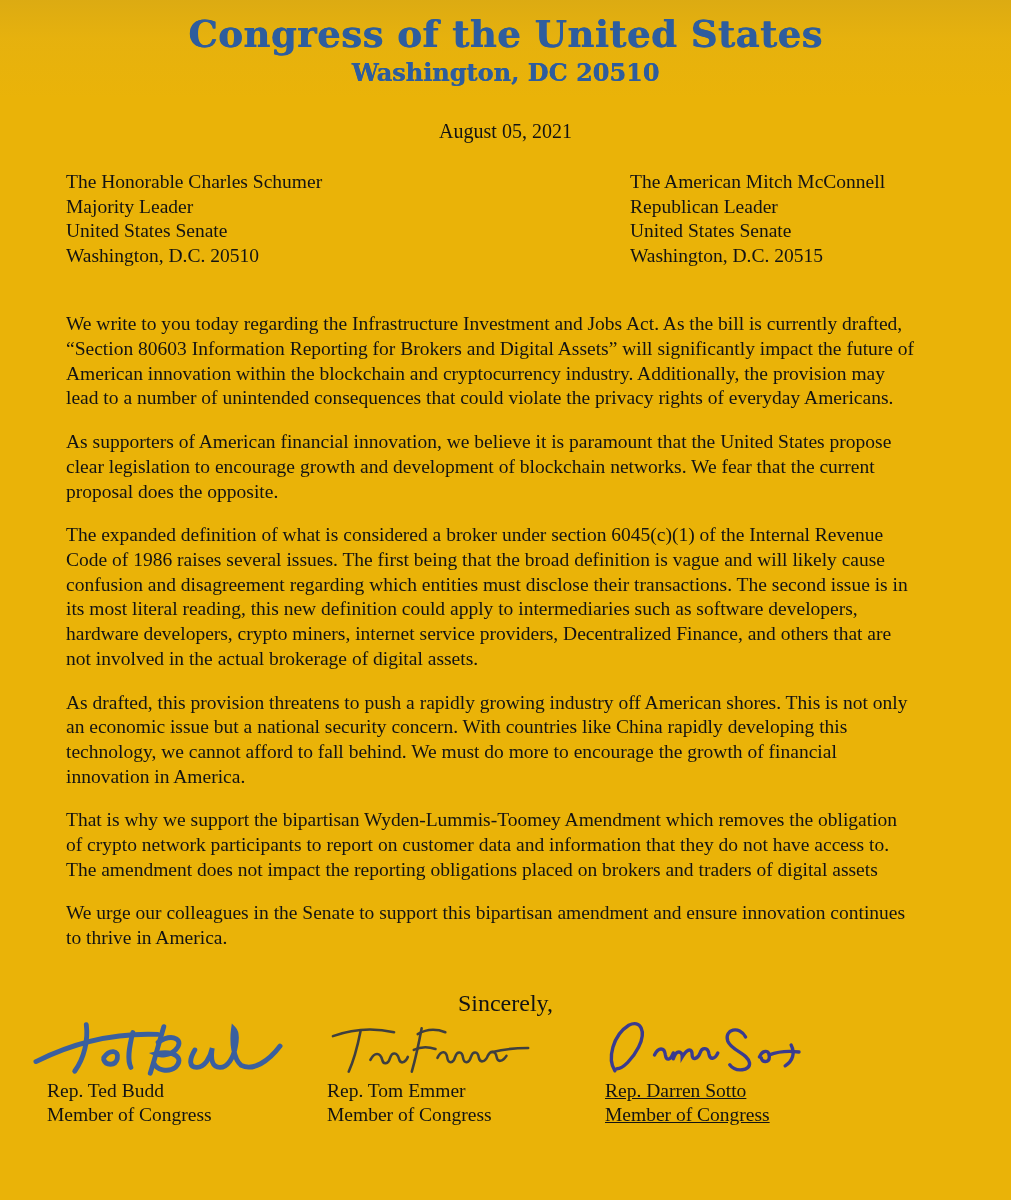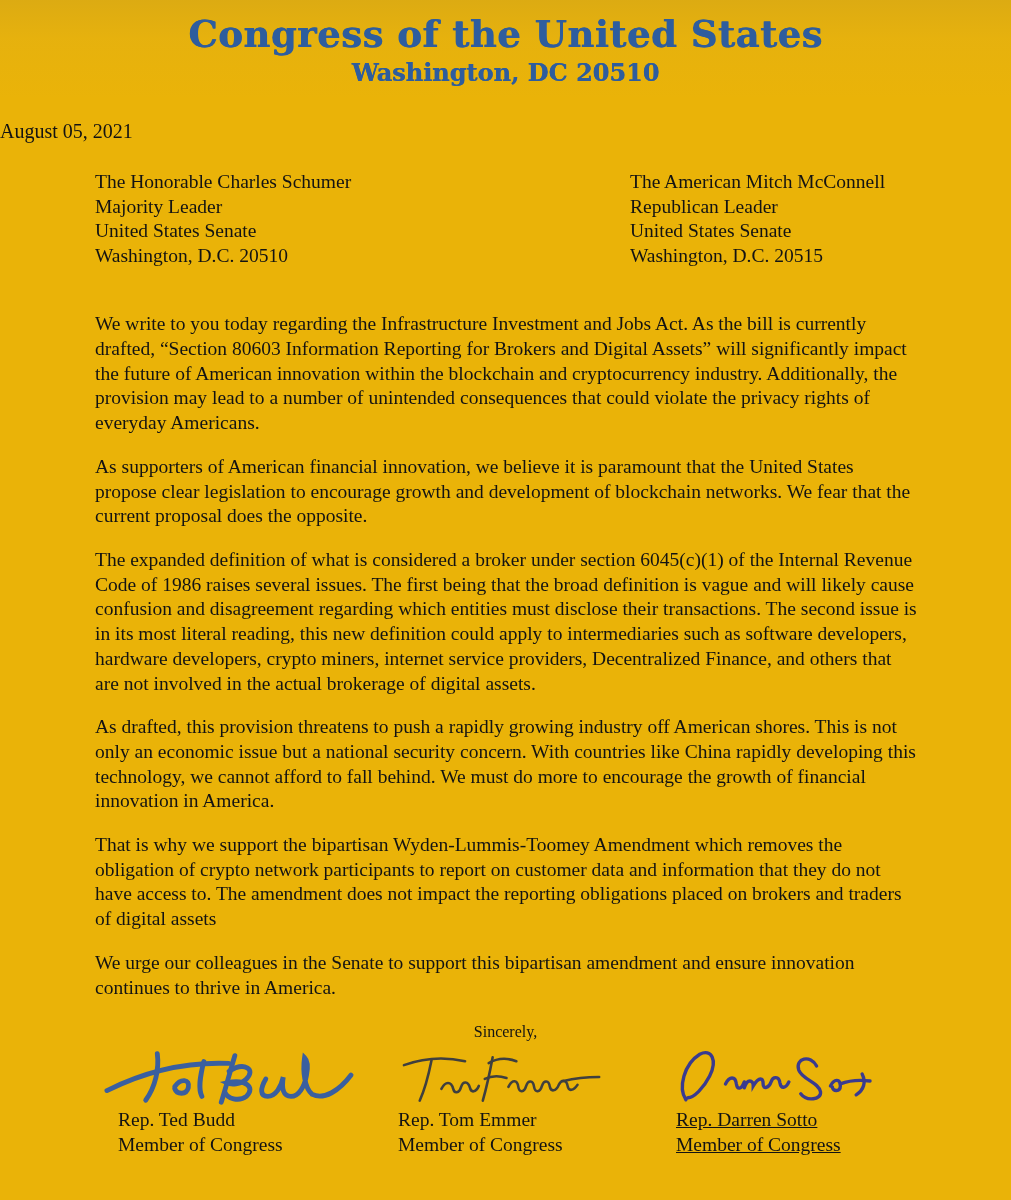--- a/index.html
+++ b/index.html
@@ -36,49 +36,50 @@
   .letterhead-subtitle {
     font-family: "DejaVu Serif", serif;
     font-weight: 700;
     font-size: 24px;
     line-height: 30px;
     margin-top: 3px;
     color: #2e5d9e;
     text-shadow: 0.4px 0 0 #2e5d9e;
   }
   .date-line {
+    text-align: center;
     font-size: 20px;
     line-height: 24px;
     margin-top: 31px;
   }
-  .content { padding-left: 95px; padding-right: 93px; }
+  .content { padding-left: 66px; padding-right: 93px; }
   .recipients {
     display: flex;
     justify-content: space-between;
     margin-top: 27px;
     font-size: 19.5px;
     line-height: 24.6px;
   }
   .recipient-block.right { width: 288px; }
   .body-text { margin-top: 44px; }
   .body-text p {
     font-size: 19.5px;
     line-height: 24.7px;
     margin-bottom: 19px;
   }
   .closing-line {
     text-align: center;
-    font-size: 16px;
+    font-size: 24px;
     line-height: 24px;
-    margin-top: 20px;
+    margin-top: 40px;
   }
   .signature-row {
     display: flex;
     margin-top: 2px;
-    padding-left: 118px;
+    padding-left: 47px;
   }
   .signature-col { display: flex; flex-direction: column; justify-content: flex-end; }
   .signature-col.c1 { width: 280px; }
   .signature-col.c2 { width: 278px; }
   .signature-col.c3 { width: 250px; text-decoration: underline; }
   .sig-art { display: block; }
   .sig-name, .sig-title {
     font-size: 19.5px;
     line-height: 24.4px;
   }

